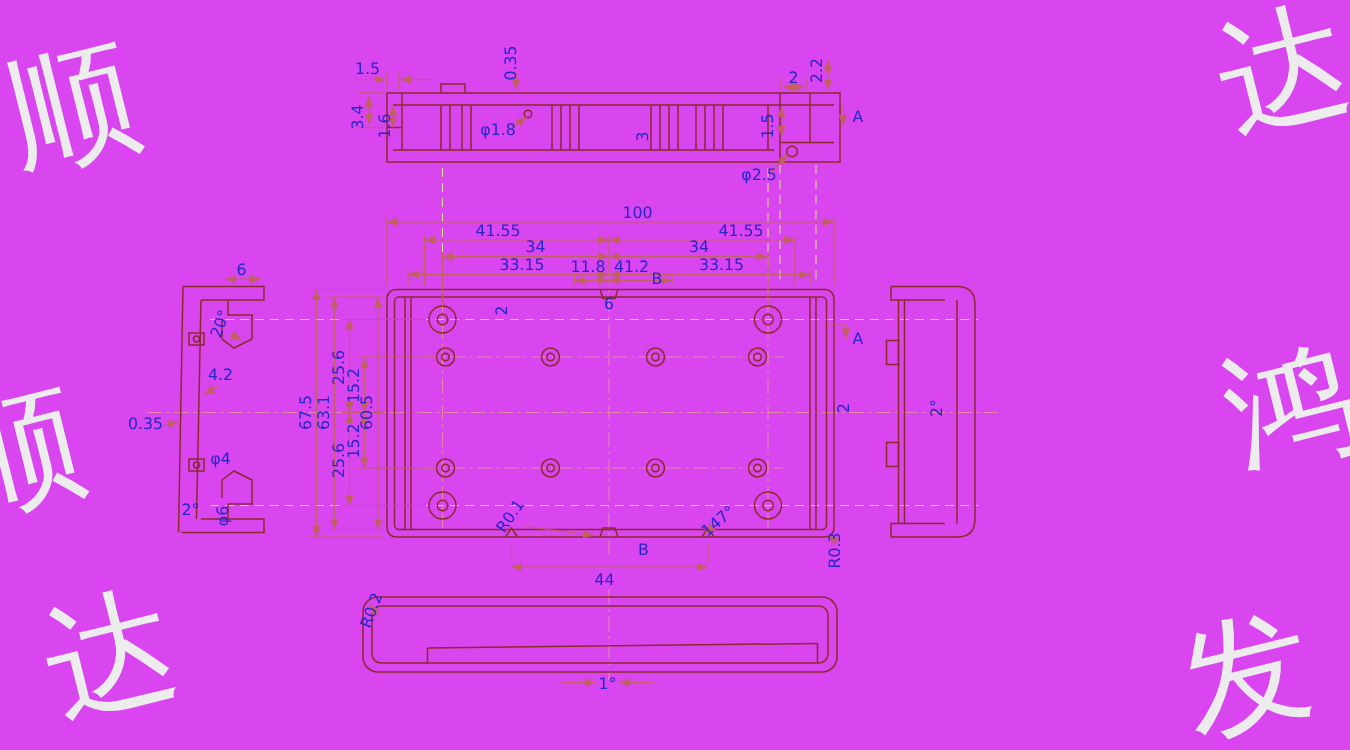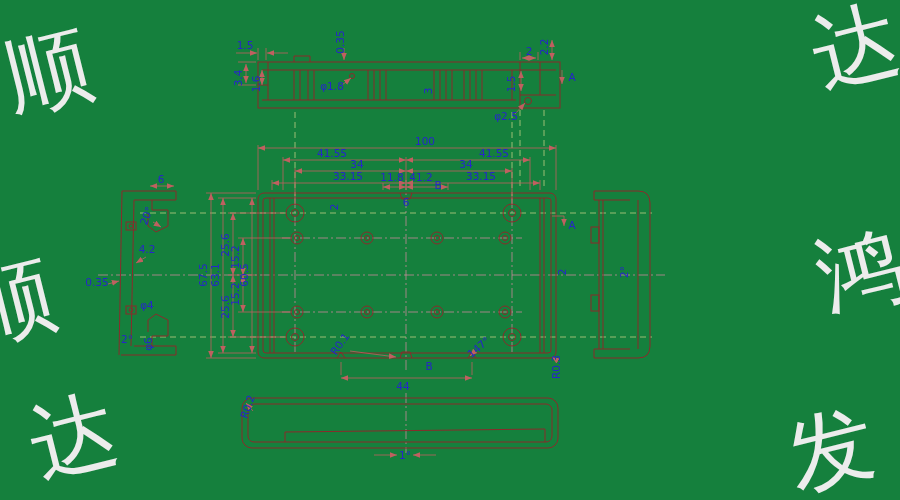--- a/index.html
+++ b/index.html
@@ -1,16 +1,16 @@
 <!DOCTYPE html>
 <html><head>
 <meta charset="utf-8">
 <style>
   html,body{margin:0;padding:0;background:#ffffff;}
-  .stage{position:relative;width:900px;height:500px;background:#15803d;overflow:hidden;}
+  .stage{position:relative;width:900px;height:500px;background:#d946ef;overflow:hidden;}
   svg{display:block;}
   .wm{font:86px "DejaVu Sans",sans-serif;fill:#ececec;stroke:none;text-anchor:middle;}
   .geo{stroke:#8a2b2b;fill:none;stroke-width:1;}
   .dim{stroke:#c06060;fill:none;stroke-width:0.8;}
   .cl{stroke:#e08aa8;fill:none;stroke-width:0.7;stroke-dasharray:10 3 2 3;}
   .proj{stroke:#d6d98e;fill:none;stroke-width:0.7;stroke-dasharray:6 4;}
   .lbl{font:10.5px "DejaVu Sans",sans-serif;fill:#2626c9;stroke:none;text-anchor:middle;}
 </style>
 </head>
 <body>

